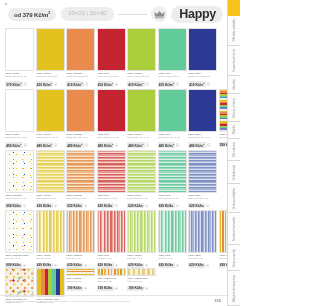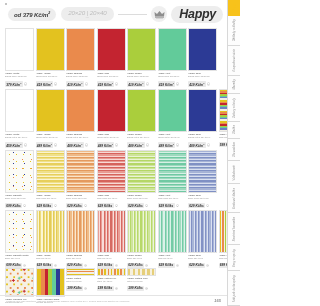--- a/index.html
+++ b/index.html
@@ -6,21 +6,20 @@
   html, body {
     width: 240px; height: 306px;
     background: #ffffff;
     font-family: "Liberation Sans", sans-serif;
     overflow: hidden;
   }
   #page {
     position: relative;
     width: 240px; height: 292px;
     background: #ffffff;
-    font-style: italic;
   }
 
   
   #sidebar {
     position: absolute; top:0; right:0;
     width: 13px; height: 306px;
     background: #ffffff;
     border-left: 0.5px solid #d8d8d8;
     display: flex; flex-direction: column;
     z-index: 30;

